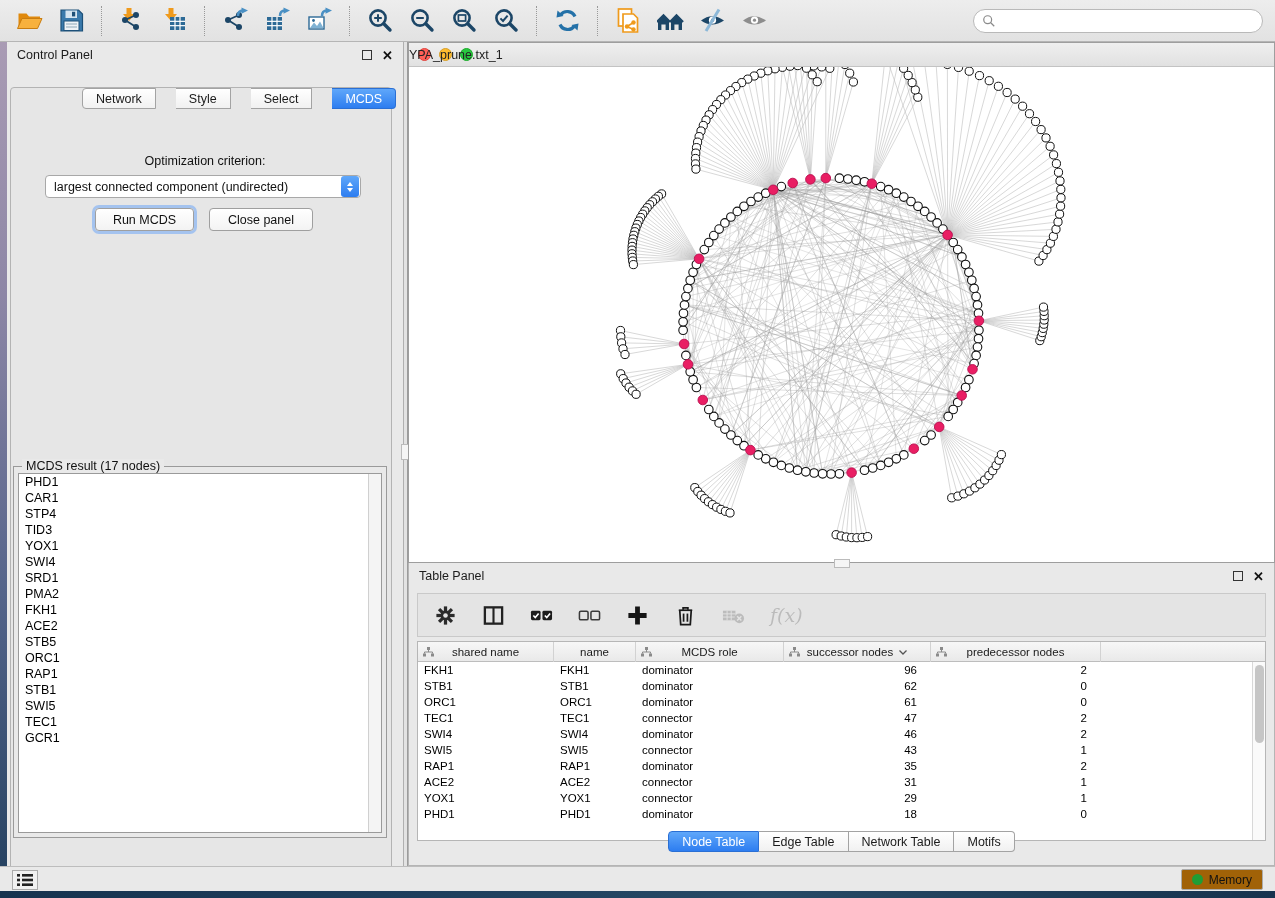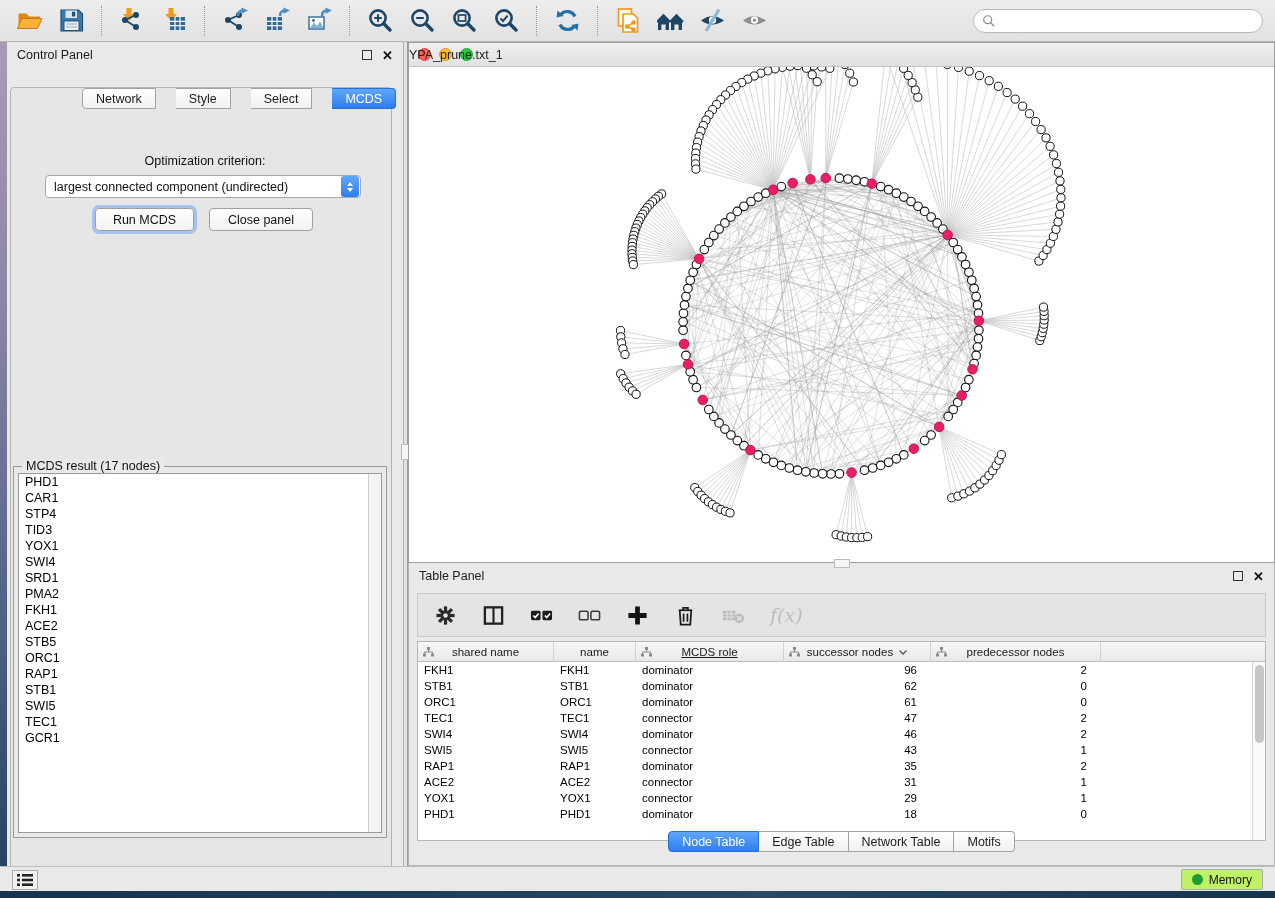--- a/index.html
+++ b/index.html
@@ -130,21 +130,21 @@
     background:#c6c6c6; border-radius:5px; }
 
   #tp-tabs { position:absolute; left:0; right:0; top:268px; display:flex; justify-content:center; }
 
   
   #status-bar { left:0; top:866px; width:1275px; height:25px; background:#e9e9e9;
     border-top:1px solid #bdbdbd; }
   #status-list-button { position:absolute; left:12px; top:3px; width:26px; height:20px;
     background:#f1f1f1; border:1px solid #ababab; display:flex; align-items:center; justify-content:center; }
   #memory-button { position:absolute; right:12px; top:2px; height:21px; padding:0 10px;
-    background:#bef264; border:1px solid #ababab; border-radius:2px;
+    background:#a16207; border:1px solid #ababab; border-radius:2px;
     display:flex; align-items:center; gap:6px; font-size:12px; color:#111; }
   #memory-dot { width:11px; height:11px; border-radius:50%; background:#1f9d35; }
 </style>
 </head>
 <body>
 
 <div id="main-toolbar" class="abs">
   <div class="tb-groups">
       <div class="tb-btn">
         <svg viewBox="0 0 27 27">
@@ -1176,21 +1176,21 @@
                   <rect x="0" y="6.5" width="3" height="3"></rect>
                   <rect x="8" y="6.5" width="3" height="3"></rect>
                   <path d="M5.5 3 v2 M1.5 6.5 v-1.5 h8 v1.5" stroke="#8a8a8a" fill="none"></path>
                 </g>
               </svg></span>
             <span>shared name</span>
           </div>
           <div class="th" style="width: 82px;">
             <span>name</span>
           </div>
-          <div class="th" style="width: 148px; text-decoration: underline;">
+          <div class="th" style="width: 148px;">
             <span class="ns-icon"><svg width="11" height="10" viewBox="0 0 11 10">
                 <g fill="#8a8a8a">
                   <rect x="4" y="0" width="3" height="3"></rect>
                   <rect x="0" y="6.5" width="3" height="3"></rect>
                   <rect x="8" y="6.5" width="3" height="3"></rect>
                   <path d="M5.5 3 v2 M1.5 6.5 v-1.5 h8 v1.5" stroke="#8a8a8a" fill="none"></path>
                 </g>
               </svg></span>
             <span>MCDS role</span>
           </div>

